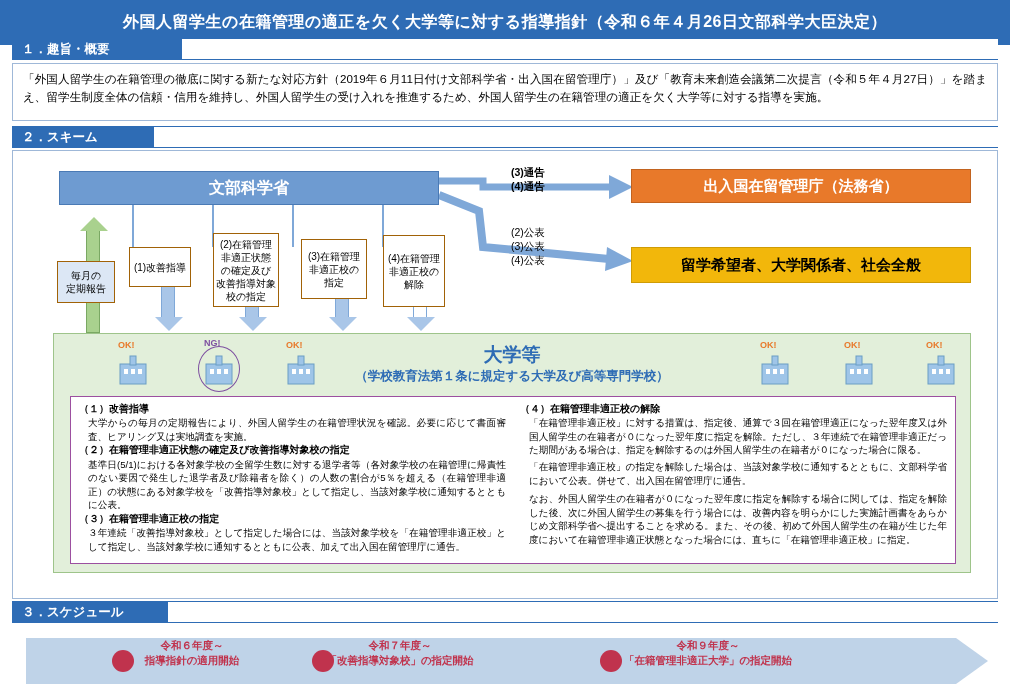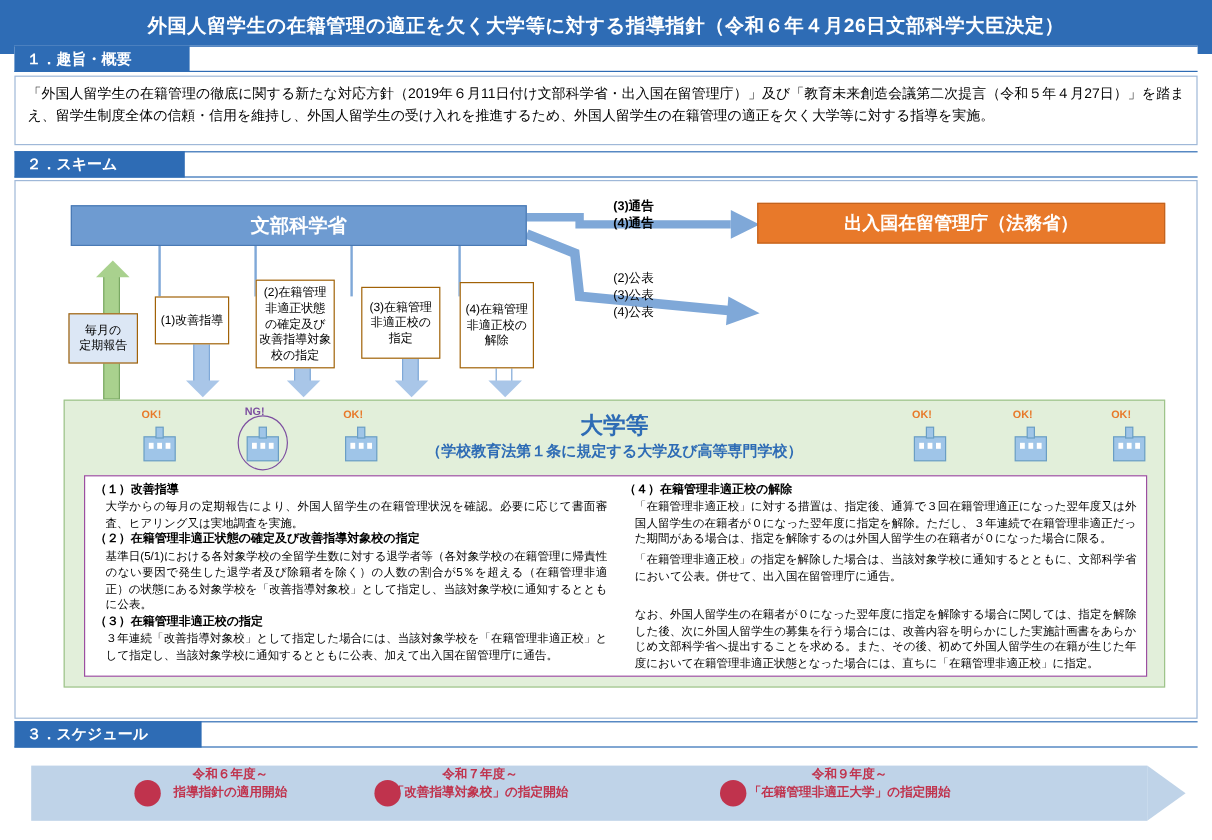--- a/index.html
+++ b/index.html
@@ -178,21 +178,21 @@
   svg.lines { position:absolute; left:0; top:0; width:986px; height:449px; pointer-events:none; }
 </style>
 </head>
 <body>
 
 <div class="page">
 
   <div class="title-bar">外国人留学生の在籍管理の適正を欠く大学等に対する指導指針（令和６年４月26日文部科学大臣決定）</div>
 
   <div class="sec-rule" style="left:12px; top:38px; width:986px;"></div>
-  <div class="sec-head" style="left:12px; top:38px; width:146px;">１．趣旨・概要</div>
+  <div class="sec-head" style="left:12px; top:38px; width:170px;">１．趣旨・概要</div>
 
   <div class="box1">「外国人留学生の在籍管理の徹底に関する新たな対応方針（2019年６月11日付け文部科学省・出入国在留管理庁）」及び「教育未来創造会議第二次提言（令和５年４月27日）」を踏まえ、留学生制度全体の信頼・信用を維持し、外国人留学生の受け入れを推進するため、外国人留学生の在籍管理の適正を欠く大学等に対する指導を実施。</div>
 
   <div class="sec-rule" style="left:12px; top:126px; width:986px;"></div>
   <div class="sec-head" style="left:12px; top:126px; width:142px;">２．スキーム</div>
 
   <div class="scheme">
 
     <svg class="lines">
 
@@ -203,20 +203,21 @@
       <polygon points="594,96 620,110 592,120" fill="#7FA8D8"></polygon>
 
       <line x1="120" y1="54" x2="120" y2="96" stroke="#7FA8D8" stroke-width="2"></line>
       <line x1="200" y1="54" x2="200" y2="96" stroke="#7FA8D8" stroke-width="2"></line>
       <line x1="280" y1="54" x2="280" y2="96" stroke="#7FA8D8" stroke-width="2"></line>
       <line x1="370" y1="54" x2="370" y2="96" stroke="#7FA8D8" stroke-width="2"></line>
     </svg>
 
     <div class="mext-box">文部科学省</div>
     <div class="isa-box">出入国在留管理庁（法務省）</div>
+    <div class="pub-box">留学希望者、大学関係者、社会全般</div>
 
     <div class="lbl-small" style="left:498px; top:14px; white-space:pre-line; font-weight:bold;">(3)通告
 (4)通告</div>
     <div class="lbl-small" style="left:498px; top:74px; white-space:pre-line; font-weight:normal;">(2)公表
 (3)公表
 (4)公表</div>
 
     <div class="up-arrow" style="left:73px; top:78px; height:104px;"></div>
     <div class="col-box filled" style="left:44px; top:110px; width:58px; height:42px; display:flex; align-items:center; justify-content:center; white-space:pre-line;">毎月の
 定期報告</div>
@@ -297,21 +298,21 @@
             <span class="indent">大学からの毎月の定期報告により、外国人留学生の在籍管理状況を確認。必要に応じて書面審査、ヒアリング又は実地調査を実施。</span>
             <div class="h-item">（２）在籍管理非適正状態の確定及び改善指導対象校の指定</div>
             <span class="indent">基準日(5/1)における各対象学校の全留学生数に対する退学者等（各対象学校の在籍管理に帰責性のない要因で発生した退学者及び除籍者を除く）の人数の割合が5％を超える（在籍管理非適正）の状態にある対象学校を「改善指導対象校」として指定し、当該対象学校に通知するとともに公表。</span>
             <div class="h-item">（３）在籍管理非適正校の指定</div>
             <span class="indent">３年連続「改善指導対象校」として指定した場合には、当該対象学校を「在籍管理非適正校」として指定し、当該対象学校に通知するとともに公表、加えて出入国在留管理庁に通告。</span>
           </div>
           <div class="col">
             <div class="h-item">（４）在籍管理非適正校の解除</div>
             <span class="indent">「在籍管理非適正校」に対する措置は、指定後、通算で３回在籍管理適正になった翌年度又は外国人留学生の在籍者が０になった翌年度に指定を解除。ただし、３年連続で在籍管理非適正だった期間がある場合は、指定を解除するのは外国人留学生の在籍者が０になった場合に限る。</span>
             <span class="indent" style="margin-top:3px;">「在籍管理非適正校」の指定を解除した場合は、当該対象学校に通知するとともに、文部科学省において公表。併せて、出入国在留管理庁に通告。</span>
-            <span class="indent" style="margin-top:19px;">なお、外国人留学生の在籍者が０になった翌年度に指定を解除する場合に関しては、指定を解除した後、次に外国人留学生の募集を行う場合には、改善内容を明らかにした実施計画書をあらかじめ文部科学省へ提出することを求める。また、その後、初めて外国人留学生の在籍が生じた年度において在籍管理非適正状態となった場合には、直ちに「在籍管理非適正校」に指定。</span>
+            <span class="indent" style="margin-top:5px;">なお、外国人留学生の在籍者が０になった翌年度に指定を解除する場合に関しては、指定を解除した後、次に外国人留学生の募集を行う場合には、改善内容を明らかにした実施計画書をあらかじめ文部科学省へ提出することを求める。また、その後、初めて外国人留学生の在籍が生じた年度において在籍管理非適正状態となった場合には、直ちに「在籍管理非適正校」に指定。</span>
           </div>
         </div>
       </div>
     </div>
   </div>
 
   <div class="sec-rule" style="left:12px; top:601px; width:986px;"></div>
   <div class="sec-head" style="left:12px; top:601px; width:156px;">３．スケジュール</div>
 
   <div class="sched">

